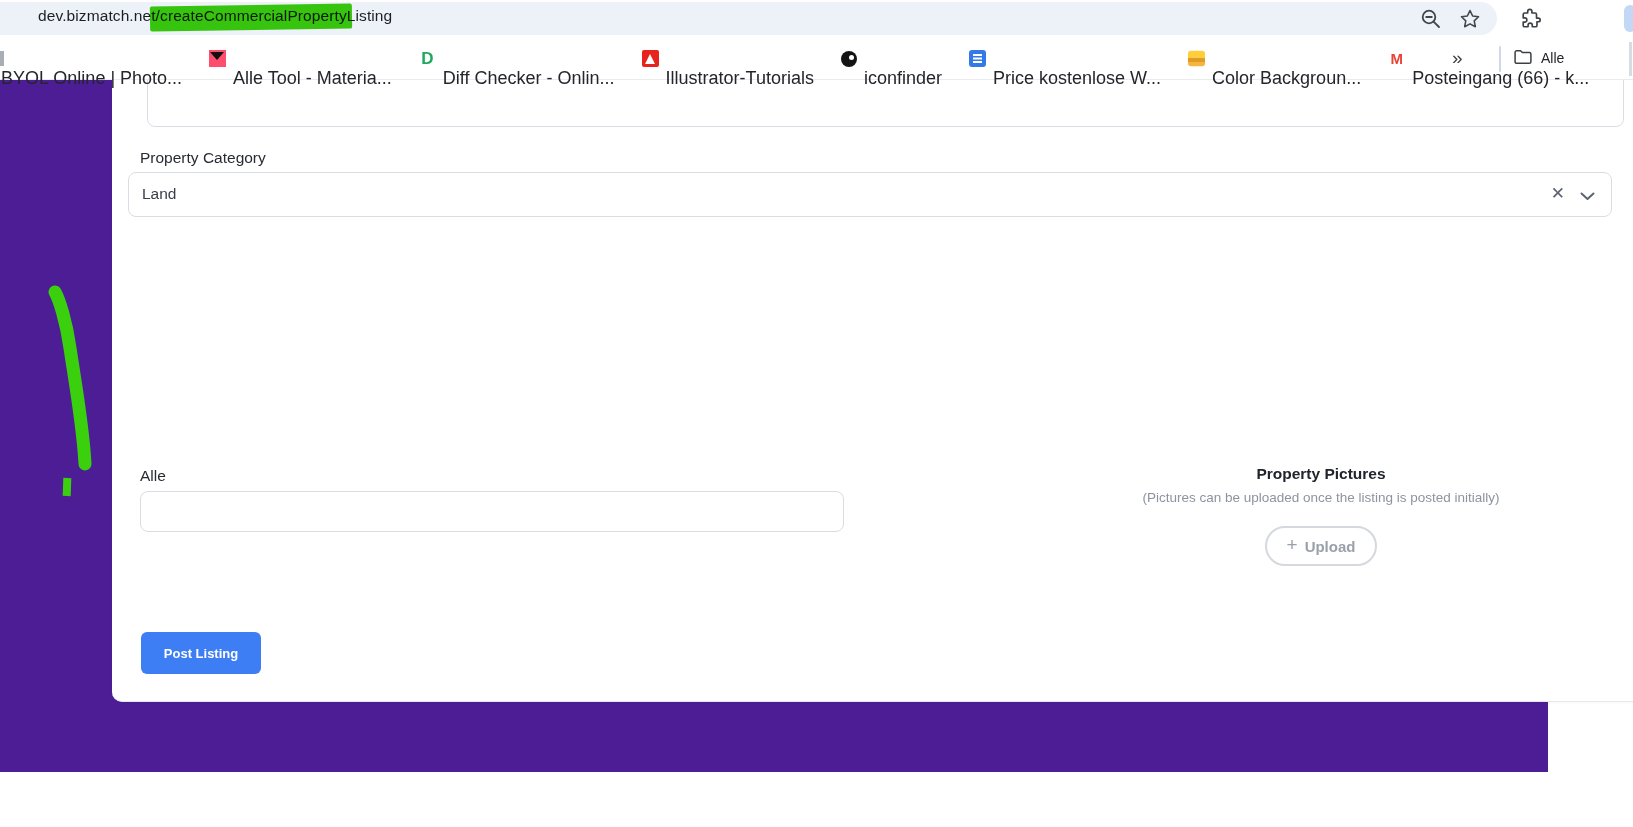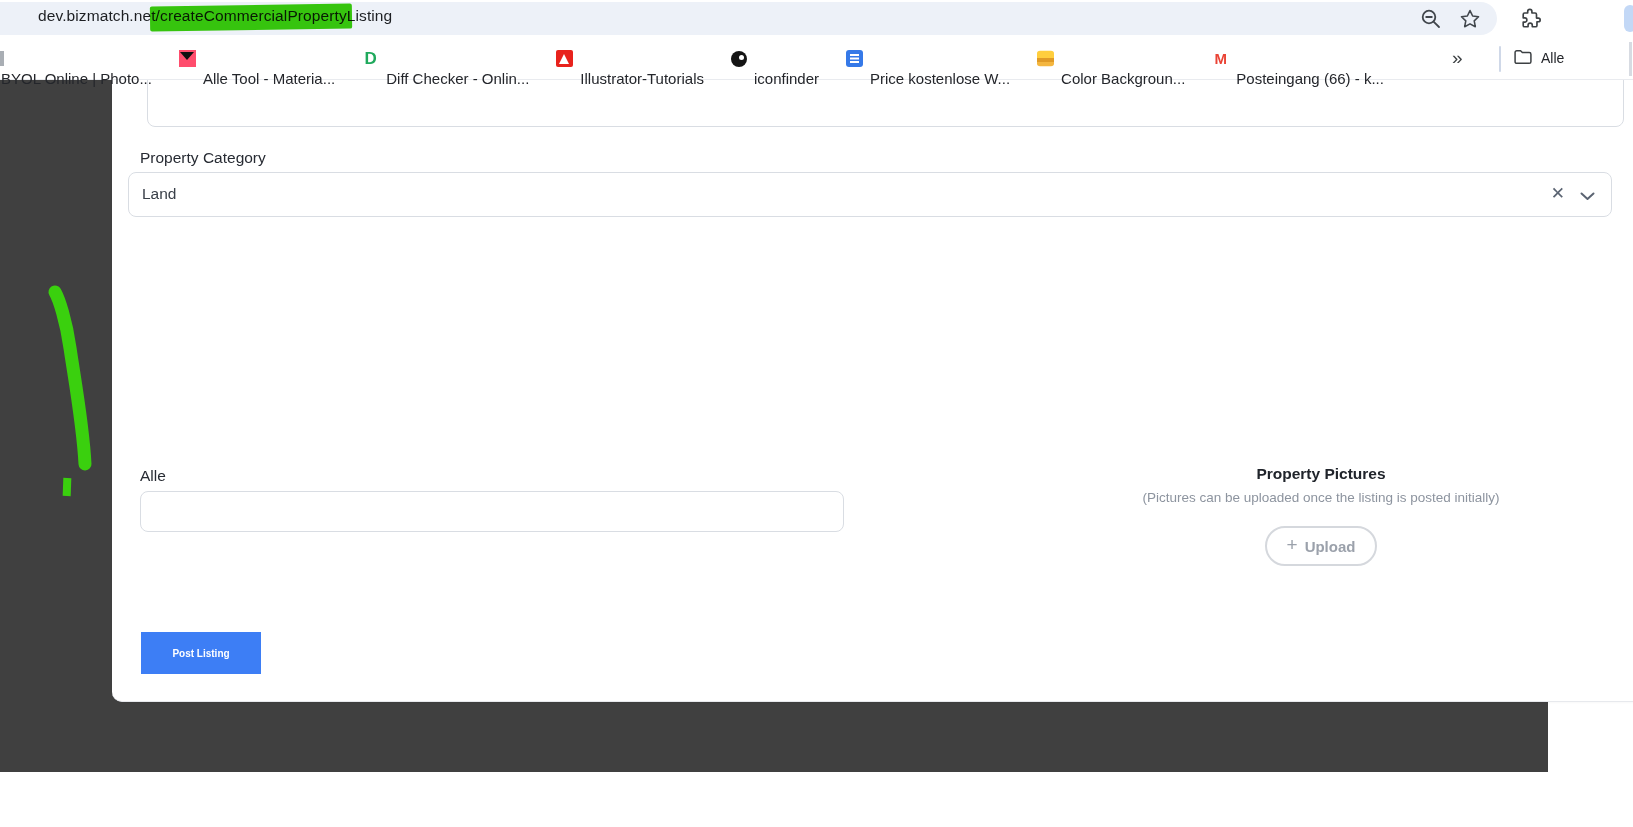--- a/index.html
+++ b/index.html
@@ -19,21 +19,21 @@
   #ic-zoomout { left:1419px; }
   #ic-star { left:1458px; }
   #ic-ext { left:1519px; }
   #profile-edge { position:absolute; left:1624px; top:5px; width:12px; height:27px; background:#c3d8f6; border-radius:6px; }
 
   
   #bmbar { position:absolute; left:0; top:38px; width:1633px; height:42px; background:#fff;
     border-bottom:1px solid #e9ebef; display:flex; align-items:center; }
   #bmflow { display:flex; align-items:center; gap:27px; padding-left:0; white-space:nowrap; }
   .bm { display:flex; align-items:center; gap:7px; cursor:pointer; }
-  .bml { font-size:15px; color:#24262b;margin-top:40px; }
+  .bml { font-size:18px; color:#24262b;margin-top:40px; }
   .bmi { width:17px; height:17px; position:relative; flex:0 0 auto; display:flex; align-items:center; justify-content:center; }
   .ic-favicon-fragment { width:4px; height:15px; background:#a9aeb4; margin-right:-10px; }
   .ic-color-tool { background:#ff4d6d; }
   .ic-color-tool::before { content:""; position:absolute; left:1px; top:2px;
     border-left:7.5px solid transparent; border-right:7.5px solid transparent; border-top:8px solid #101010; }
   .ic-diff-checker { color:#1fa95c; font-weight:bold; font-size:17px; }
   .ic-illustrator { background:#e8221c; border-radius:2px; }
   .ic-illustrator::before { content:""; position:absolute; left:3px; bottom:3px;
     border-left:5.5px solid transparent; border-right:5.5px solid transparent; border-bottom:10px solid #fff; }
   .ic-iconfinder { background:#141414; border-radius:50%; width:16px; height:16px; }
@@ -43,21 +43,21 @@
     box-shadow:0 3.5px 0 #fff, 0 7px 0 #fff; }
   .ic-layers { background:linear-gradient(180deg,#ffce3d 0 45%, #e09a26 45% 70%, #f4b63f 70% 100%); border-radius:3px; transform:scaleY(.9); }
   .ic-gmail { font-weight:bold; font-size:15px; color:#ea4335; }
   #bm-overflow { position:absolute; left:1452px; top:9px; font-size:19px; color:#3c4043; cursor:pointer; }
   #bm-divider { position:absolute; left:1499px; top:8px; width:2px; height:26px; background:#cfd8e8; border-radius:1px; }
   #bm-folder { position:absolute; left:1513px; top:9px; cursor:pointer; }
   #bm-all { position:absolute; left:1541px; top:12px; font-size:14px; color:#24262b; cursor:pointer; }
   #win-edge { position:absolute; left:1629px; top:4px; width:3px; height:34px; background:#d7dbe2; }
 
   
-  #page { position:absolute; left:0; top:80px; width:1548px; height:747px; background:#404040; }
+  #page { position:absolute; left:0; top:80px; width:1548px; height:747px; background:#4c1d95; }
   #card { position:absolute; left:112px; top:0; width:1528px; height:622px; background:#fff;
     border-bottom:1px solid #e7e9ed; border-bottom-left-radius:10px; overflow:hidden;
     box-shadow:0 1px 2px rgba(0,0,0,.03); }
   .field { position:absolute; background:#fff; border:1px solid #d9dde3; border-radius:8px; }
   #top-partial-field { left:35px; top:-40px; width:1477px; height:87px; }
   #cat-label { position:absolute; left:28px; top:69px; font-size:15.5px; color:#272b33; }
   #cat-select { left:16px; top:92px; width:1484px; height:45px; cursor:pointer; }
   #cat-value { position:absolute; left:13px; top:12px; font-size:15.5px; color:#3a4049; }
   #cat-clear { position:absolute; right:46px; top:10px; font-size:17px; color:#5b6472; cursor:pointer; }
   #cat-chevron { position:absolute; right:16px; top:19px; cursor:pointer; }
@@ -79,21 +79,21 @@
 
   #pics { position:absolute; left:748px; top:385px; width:922px; text-align:center; }
   #pics-title { font-size:15.5px; font-weight:bold; color:#20242b; }
   #pics-note { margin-top:7px; font-size:13.5px; color:#8d949f; }
   #upload-btn { margin:21px auto 0; width:112px; height:40px; border:2px solid #d5d8dd; border-radius:20px;
     display:flex; align-items:center; justify-content:center; gap:7px; color:#9ba1ab; cursor:pointer; background:#fff; }
   #upload-plus { font-size:19px; font-weight:normal; margin-top:-2px; }
   #upload-label { font-size:15px; font-weight:bold; }
 
   #post-btn { position:absolute; left:29px; top:552px; width:120px; height:42px; background:var(--accent);
-    border:none; border-radius:0; color:#fff; font-weight:bold; font-size:10px; cursor:pointer;
+    border:none; border-radius:6px; color:#fff; font-weight:bold; font-size:13px; cursor:pointer;
     font-family:"Liberation Sans", sans-serif; }
 
   
   #marker-stroke { position:absolute; left:0; top:0; z-index:30; pointer-events:none; }
 
   
   #footer { position:absolute; left:0; top:692px; width:1633px; height:135px; background:#fff; }
 
   svg { display:block; }
 </style>

